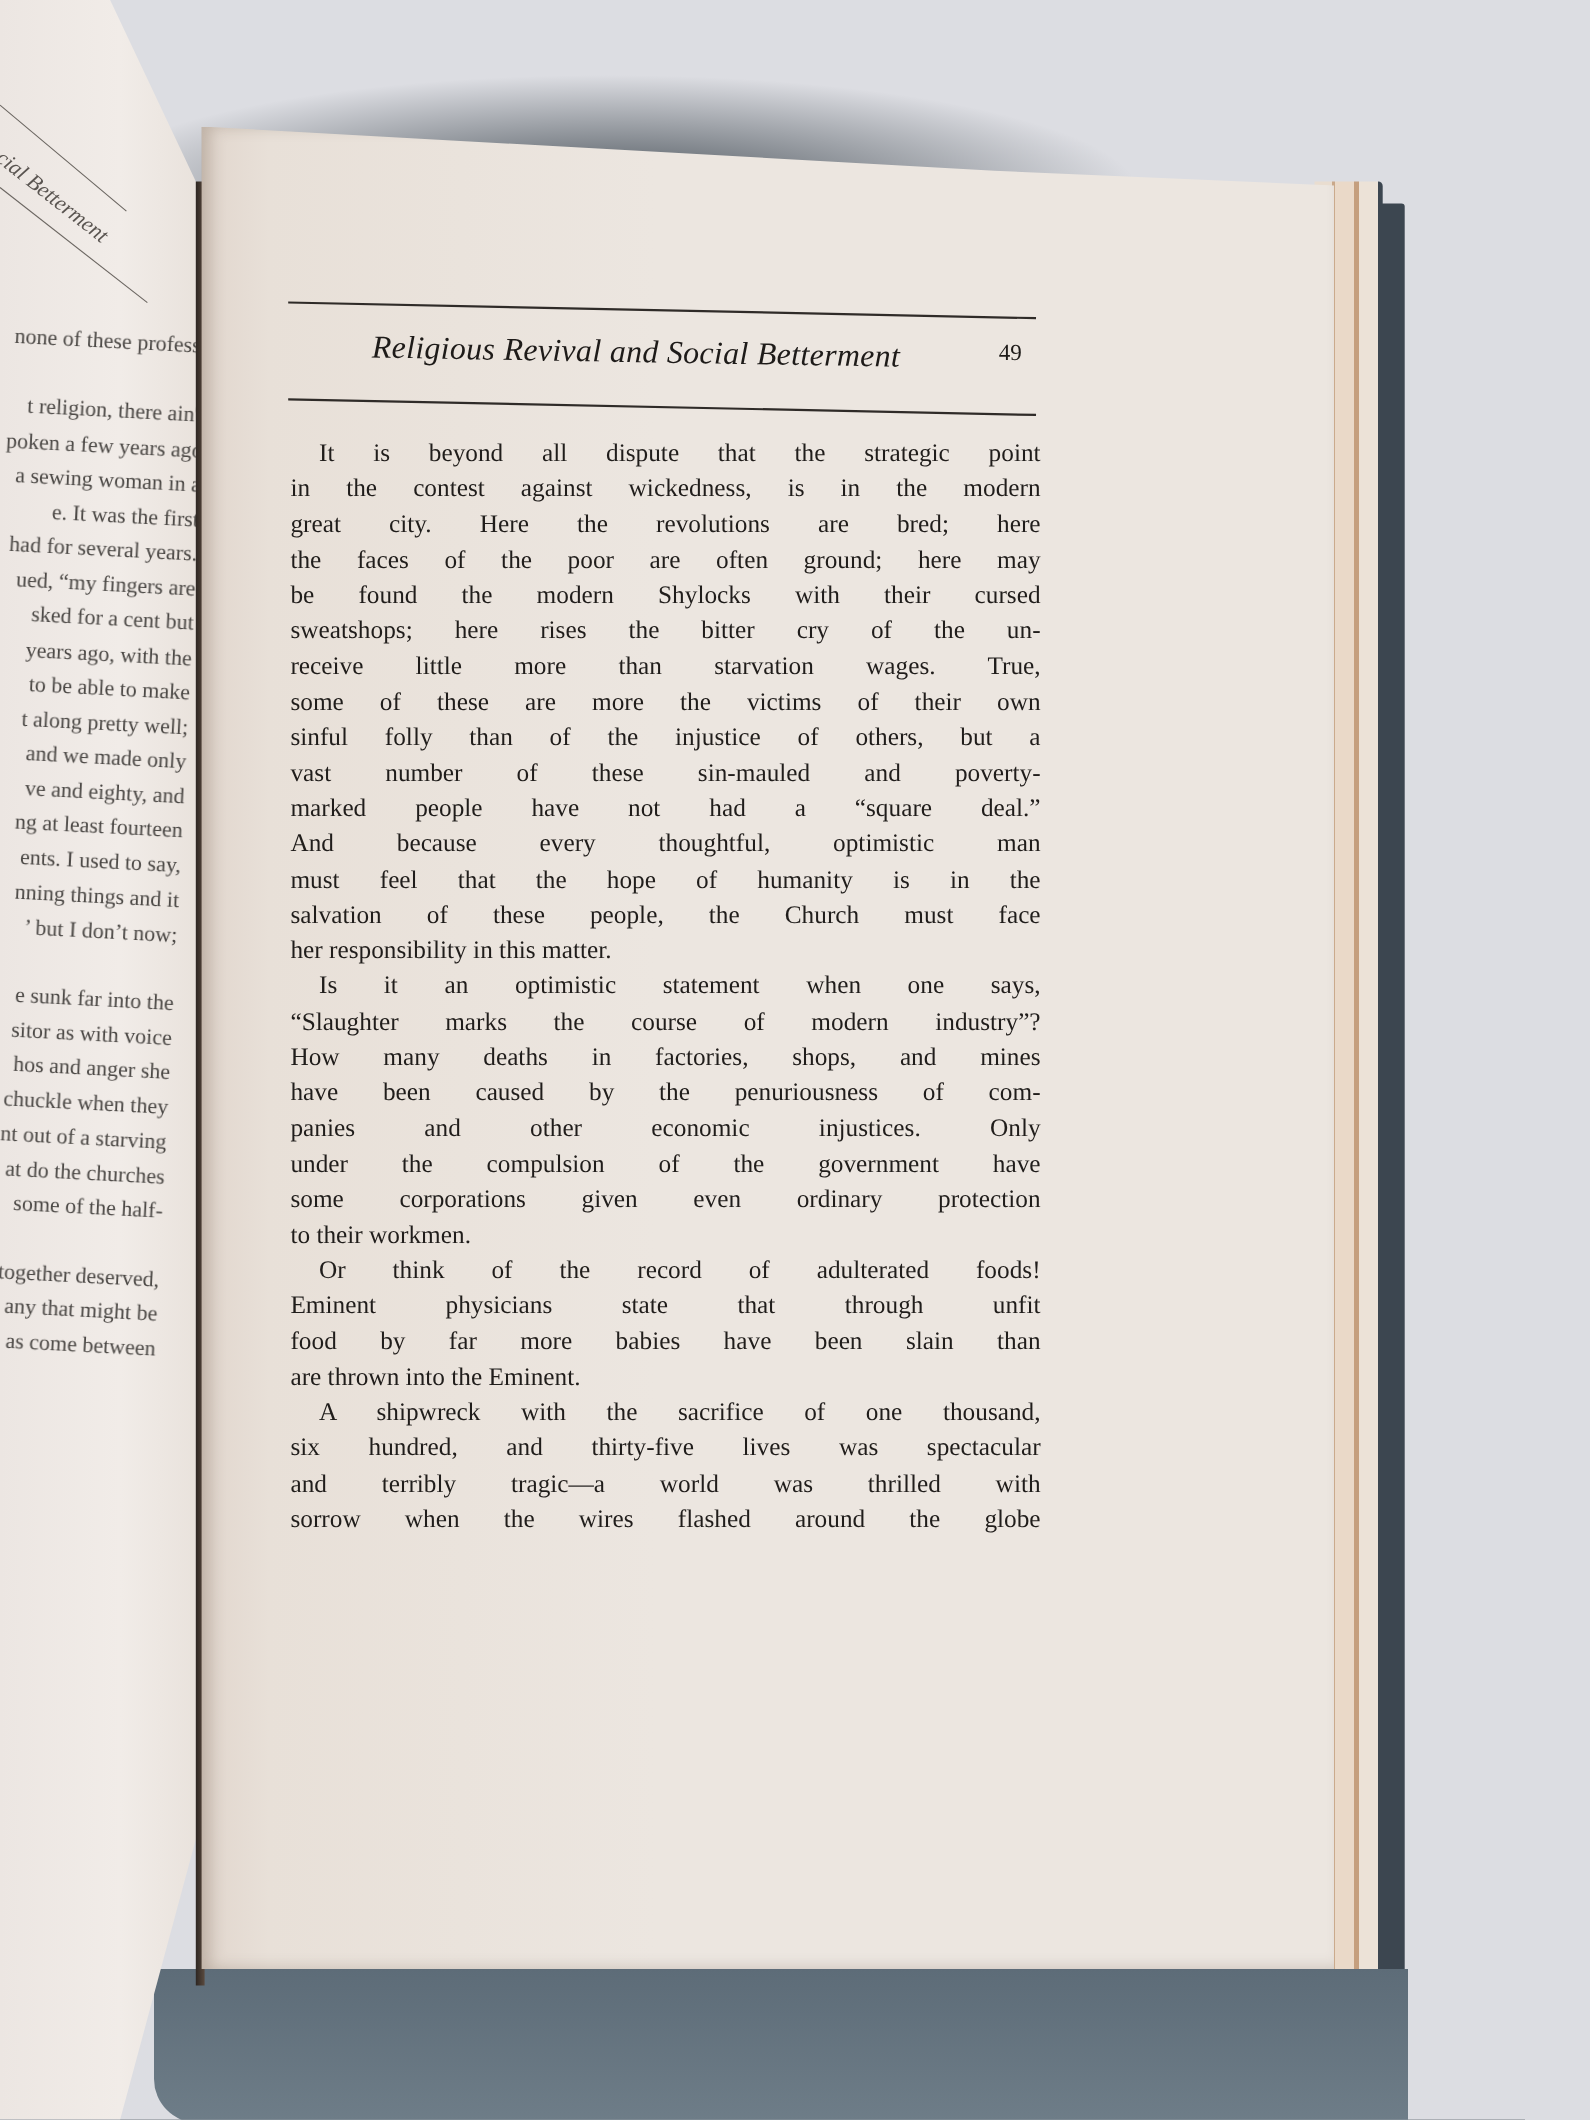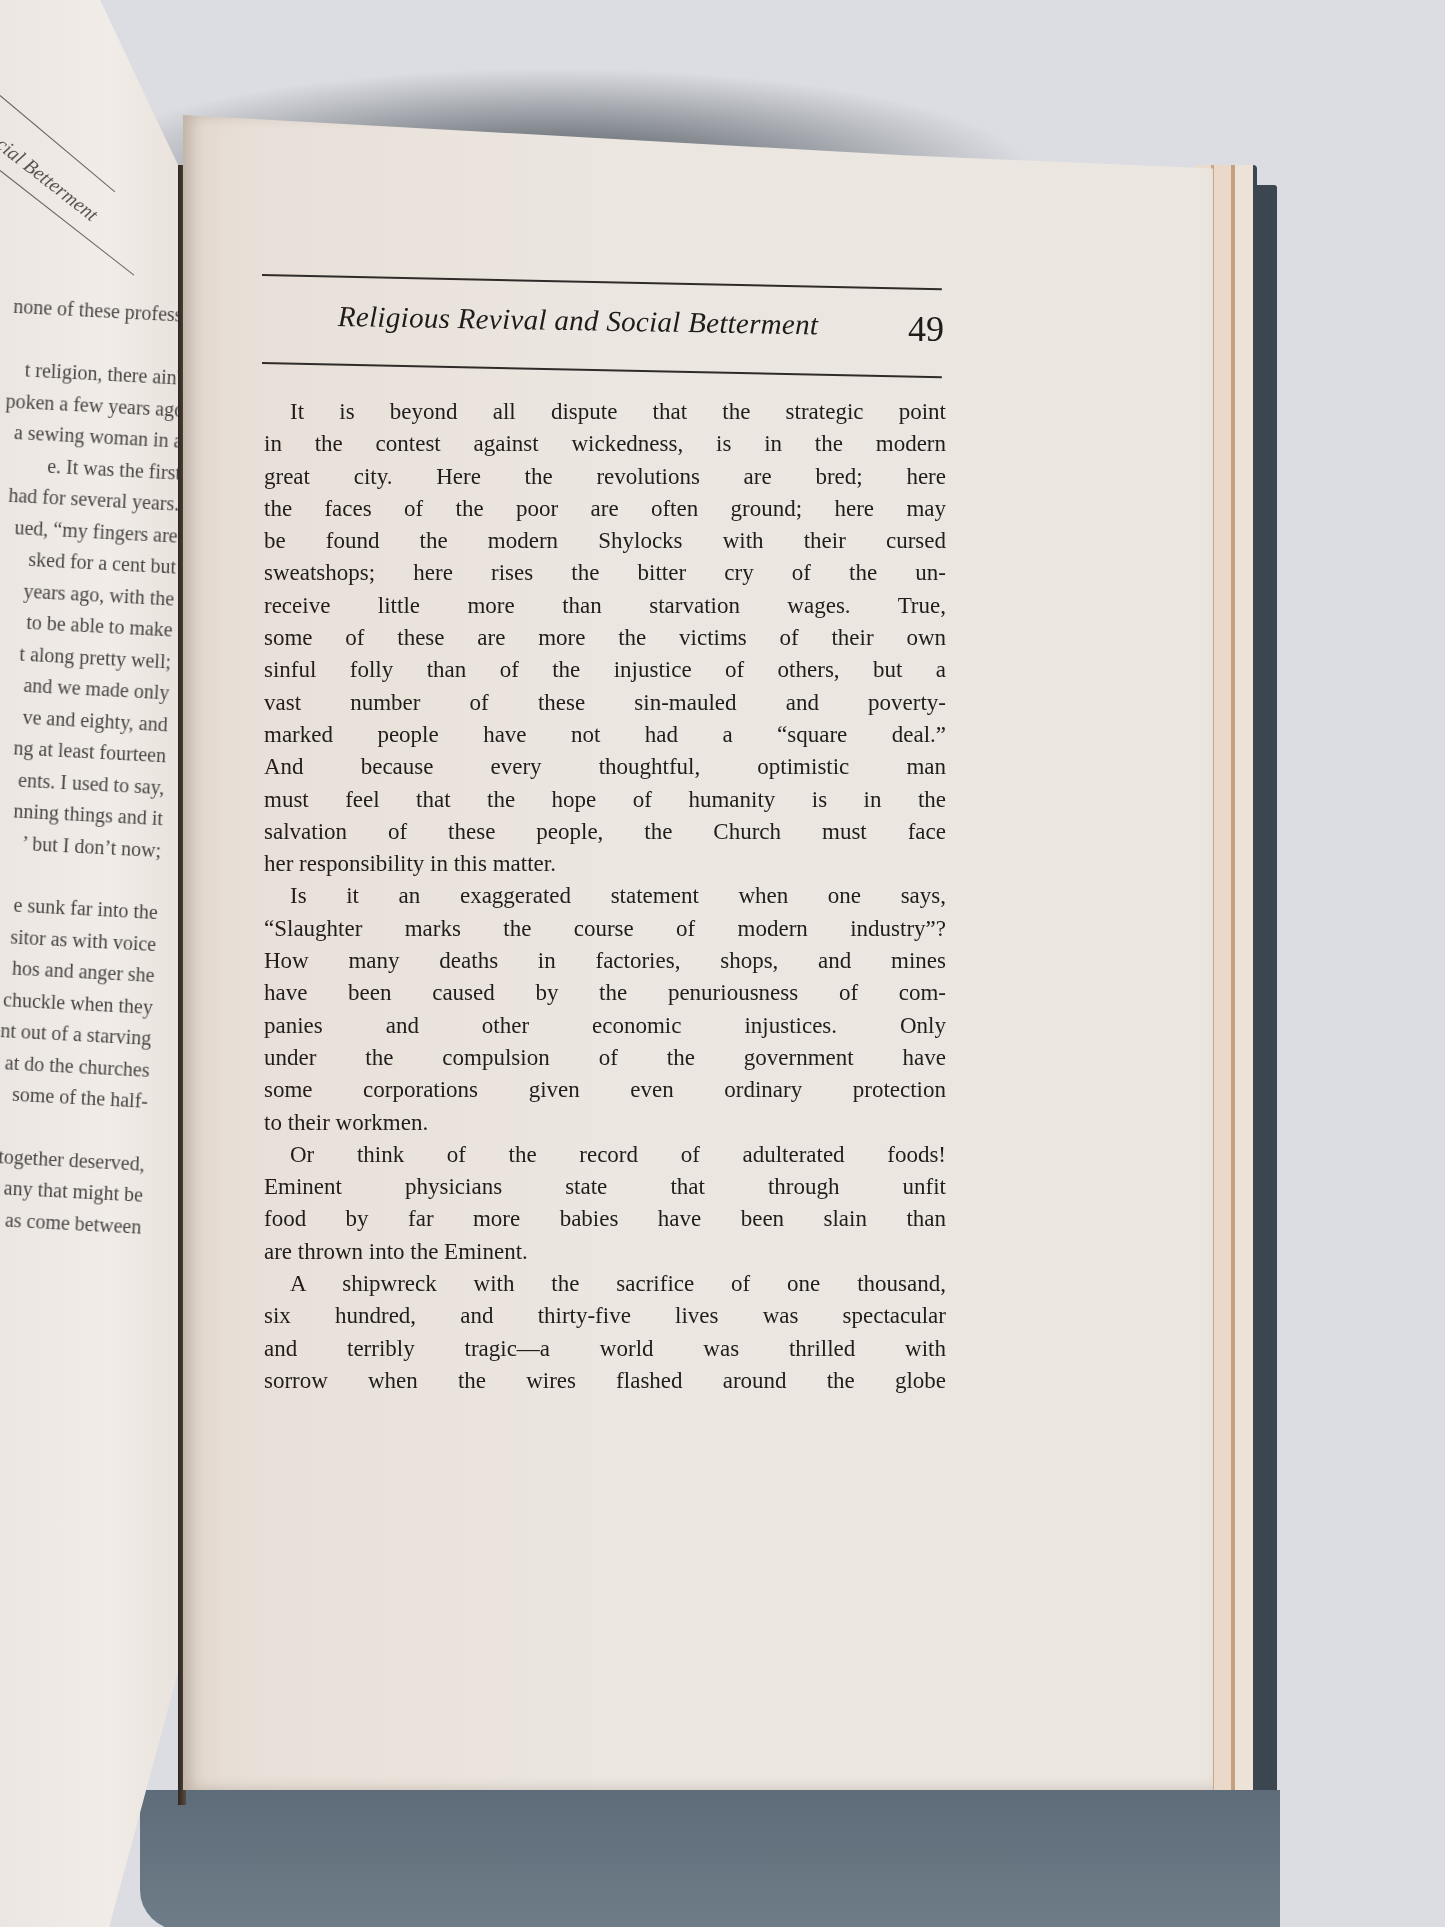--- a/index.html
+++ b/index.html
@@ -68,21 +68,21 @@
   .rule.top { top:0; transform:rotate(1.2deg); transform-origin:left; }
   .rule.bottom { top:88px; transform:rotate(1.2deg); transform-origin:left; }
   .head-title {
     position:absolute; left:76px; top:26px;
     font-family:"Liberation Serif", serif; font-style:italic;
     font-size:29px; color:#1e1b19; letter-spacing:0.3px;
     transform:rotate(1deg); transform-origin:left;
   }
   .page-number {
     position:absolute; left:646px; top:34px;
-    font-family:"Liberation Serif", serif; font-size:36px; color:#1e1b19;
+    font-family:"Liberation Serif", serif; font-size:21px; color:#1e1b19;
   }
   .body-text {
     position:absolute; left:264px; top:396px; width:682px;
     font-family:"Liberation Serif", serif; font-size:23px; line-height:32.3px;
     color:#201d1b; text-align:justify; text-align-last:justify;
   }
   .para { margin:0; }
   .line { display:block; text-align:justify; text-align-last:justify; white-space:nowrap; }
   .line.last { text-align-last:left; }
   .indent { padding-left:26px; }
@@ -156,21 +156,21 @@
     <span class="line">some of these are more the victims of their own</span>
     <span class="line">sinful folly than of the injustice of others, but a</span>
     <span class="line">vast number of these sin-mauled and poverty-</span>
     <span class="line">marked people have not had a “square deal.”</span>
     <span class="line">And because every thoughtful, optimistic man</span>
     <span class="line">must feel that the hope of humanity is in the</span>
     <span class="line">salvation of these people, the Church must face</span>
     <span class="line last">her responsibility in this matter.</span>
   </div>
   <div class="para">
-    <span class="line indent">Is it an exaggerated statement when one says,</span>
+    <span class="line indent">Is it an optimistic statement when one says,</span>
     <span class="line">“Slaughter marks the course of modern industry”?</span>
     <span class="line">How many deaths in factories, shops, and mines</span>
     <span class="line">have been caused by the penuriousness of com-</span>
     <span class="line">panies and other economic injustices.  Only</span>
     <span class="line">under the compulsion of the government have</span>
     <span class="line">some corporations given even ordinary protection</span>
     <span class="line last">to their workmen.</span>
   </div>
   <div class="para">
     <span class="line indent">Or think of the record of adulterated foods!</span>

